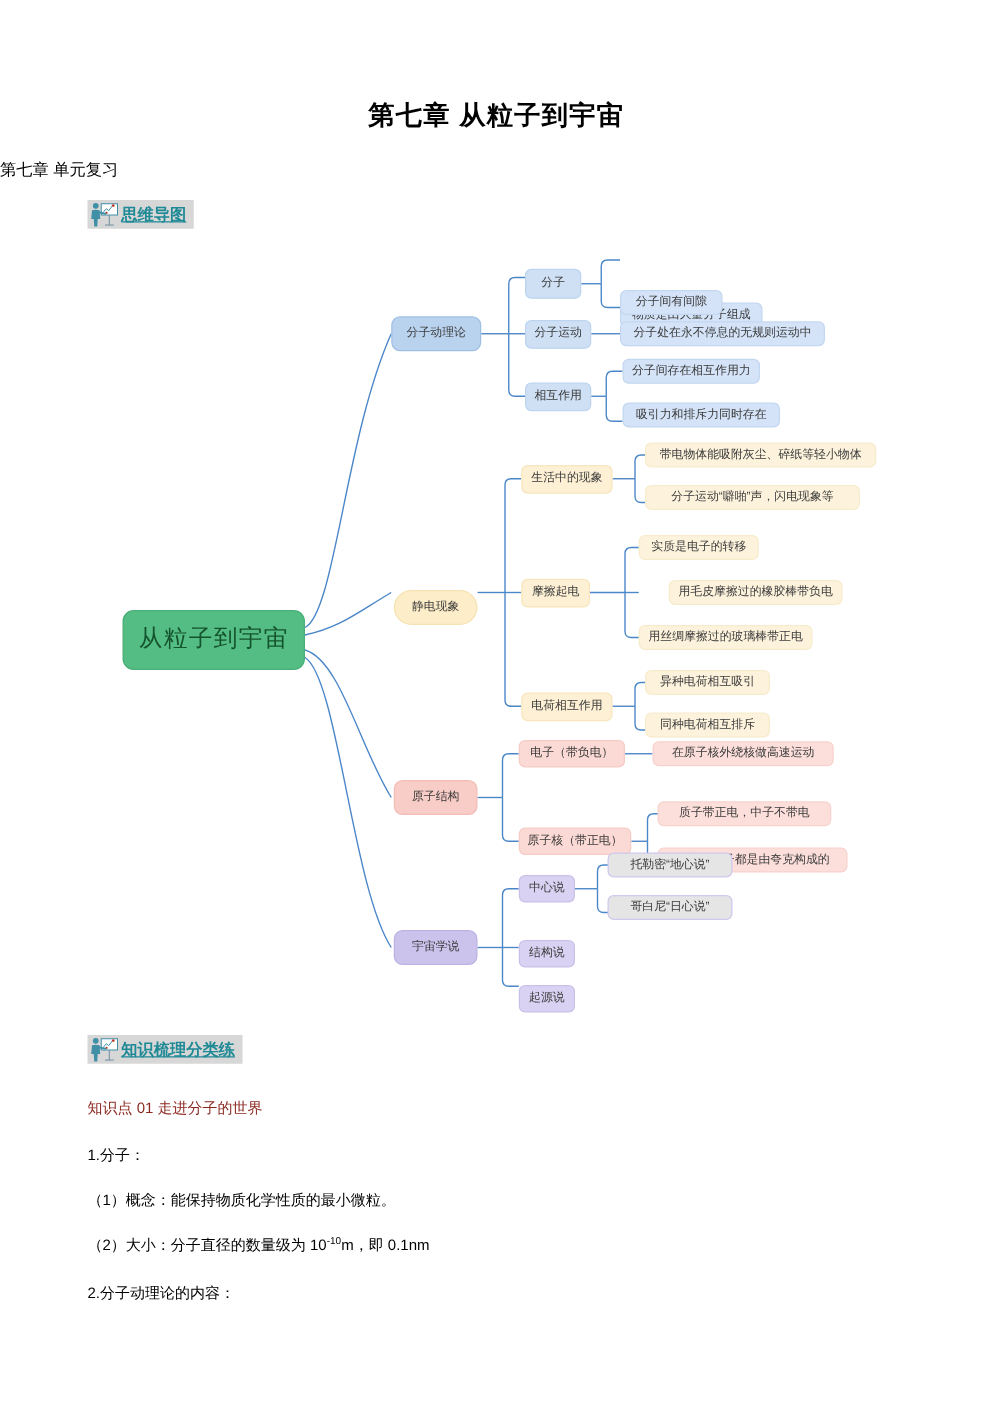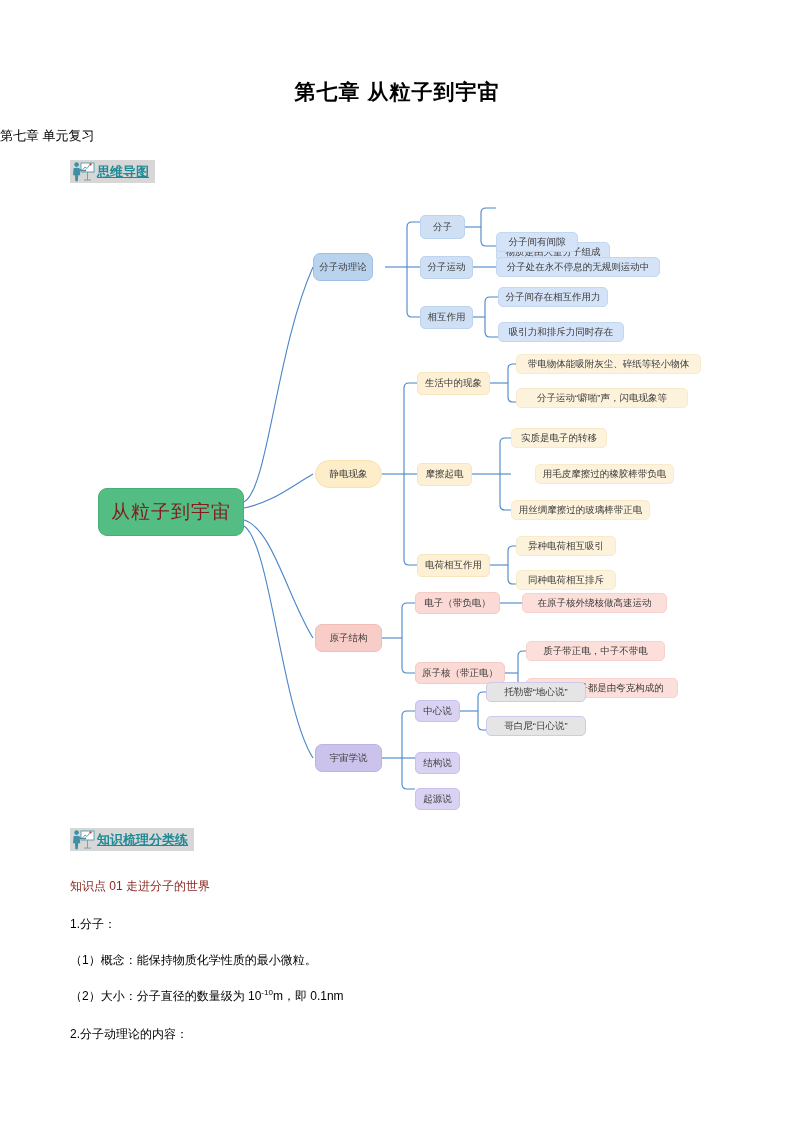--- a/index.html
+++ b/index.html
@@ -93,21 +93,21 @@
     line-height: 1.1;
     white-space: nowrap;
     padding: 0 8px;
     border: 1px solid transparent;
     color: #3a3a3a;
   }
   .node.root {
     background: #53bd83;
     border-color: #49ae77;
     border-radius: 9px;
-    color: #7f1d1d;
+    color: #14532d;
     font-size: 19px;
     letter-spacing: 1px;
     padding: 0 14px;
   }
   
   .n-blue1   { background: #b9d2ee; border-color: #9fc0e4; border-radius: 7px; }
   .n-blue2   { background: #cfe0f5; border-color: #bcd4ef; }
   .n-blue3   { background: #d4e3f7; border-color: #c3d7f1; }
   .n-cream1  { background: #fdeec9; border-color: #f6e2b2; border-radius: 7px; }
   .n-cream2  { background: #fdf0d4; border-color: #f7e6bd; }
@@ -221,34 +221,34 @@
         <path d="M402 568 v26 q0 5 5 5 h8"></path>
 
         <path d="M460 521 h18"></path>
         <path d="M478 521 v-14 q0 -5 5 -5 h8"></path>
         <path d="M478 521 v14 q0 5 5 5 h8"></path>
       </g>
     </svg>
 
     <div class="node root" style="left:98px; top:298px; width:146px; height:48px;">从粒子到宇宙</div>
 
-    <div class="node n-blue1" style="left:313px; top:63px; width:60px; height:28px;">分子动理论</div>
+    <div class="node n-blue1" style="left:313px; top:63px; width:72px; height:28px;">分子动理论</div>
 
     <div class="node n-blue2" style="left:420px; top:25px; width:45px; height:24px;">分子</div>
     <div class="node n-blue3" style="left:496px; top:8px; width:114px; height:20px;margin-top:44px;">物质是由大量分子组成</div>
     <div class="node n-blue3" style="left:496px; top:42px; width:82px; height:20px;">分子间有间隙</div>
 
     <div class="node n-blue2" style="left:420px; top:66px; width:53px; height:23px;">分子运动</div>
     <div class="node n-blue3" style="left:496px; top:67px; width:164px; height:20px;">分子处在永不停息的无规则运动中</div>
 
     <div class="node n-blue2" style="left:420px; top:116px; width:53px; height:23px;">相互作用</div>
     <div class="node n-blue3" style="left:498px; top:97px; width:110px; height:20px;">分子间存在相互作用力</div>
     <div class="node n-blue3" style="left:498px; top:132px; width:126px; height:20px;">吸引力和排斥力同时存在</div>
 
-    <div class="node n-cream1" style="left:315px; top:270px; width:67px; height:28px;border-radius:14px;">静电现象</div>
+    <div class="node n-cream1" style="left:315px; top:282px; width:67px; height:28px;border-radius:14px;">静电现象</div>
 
     <div class="node n-cream2" style="left:417px; top:182px; width:73px; height:23px;">生活中的现象</div>
     <div class="node n-cream3" style="left:516px; top:164px; width:185px; height:20px;">带电物体能吸附灰尘、碎纸等轻小物体</div>
     <div class="node n-cream3" style="left:516px; top:198px; width:172px; height:20px;">分子运动“噼啪”声，闪电现象等</div>
 
     <div class="node n-cream2" style="left:417px; top:273px; width:55px; height:23px;">摩擦起电</div>
     <div class="node n-cream3" style="left:511px; top:238px; width:96px; height:20px;">实质是电子的转移</div>
     <div class="node n-cream3" style="left:511px; top:274px; width:139px; height:20px;margin-left:24px;">用毛皮摩擦过的橡胶棒带负电</div>
     <div class="node n-cream3" style="left:511px; top:310px; width:139px; height:20px;">用丝绸摩擦过的玻璃棒带正电</div>
 

